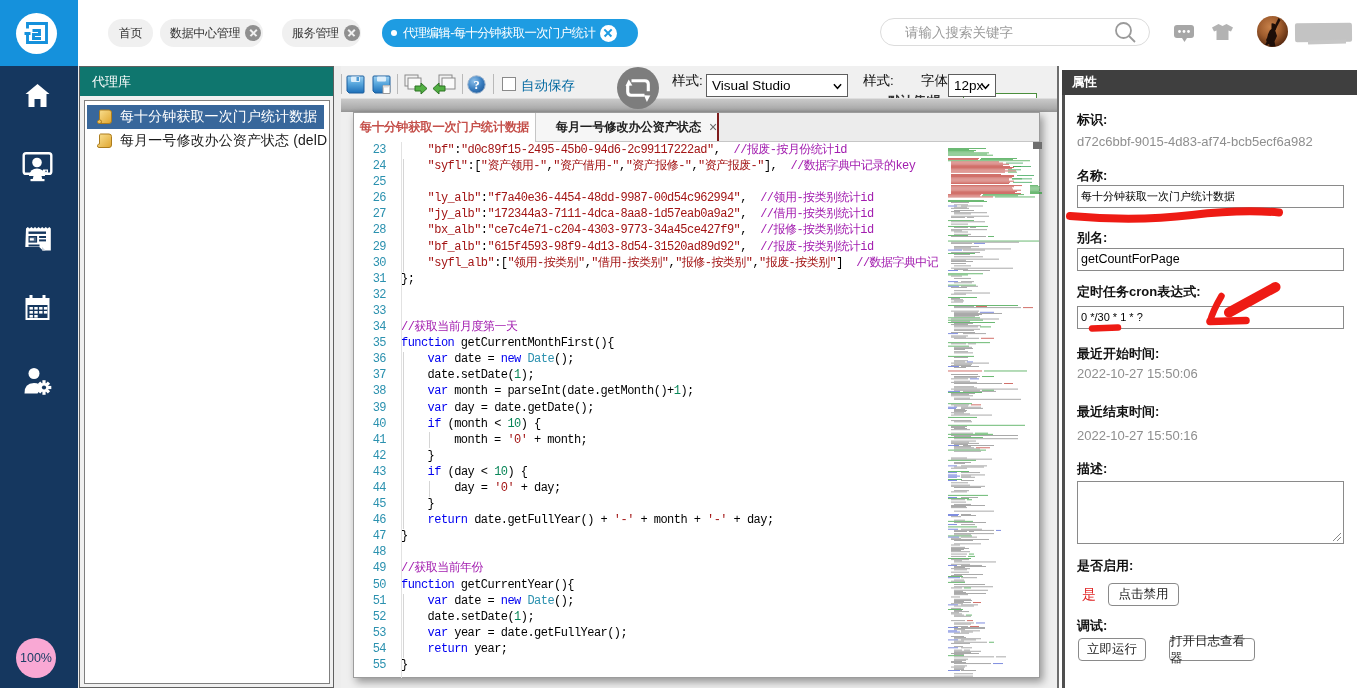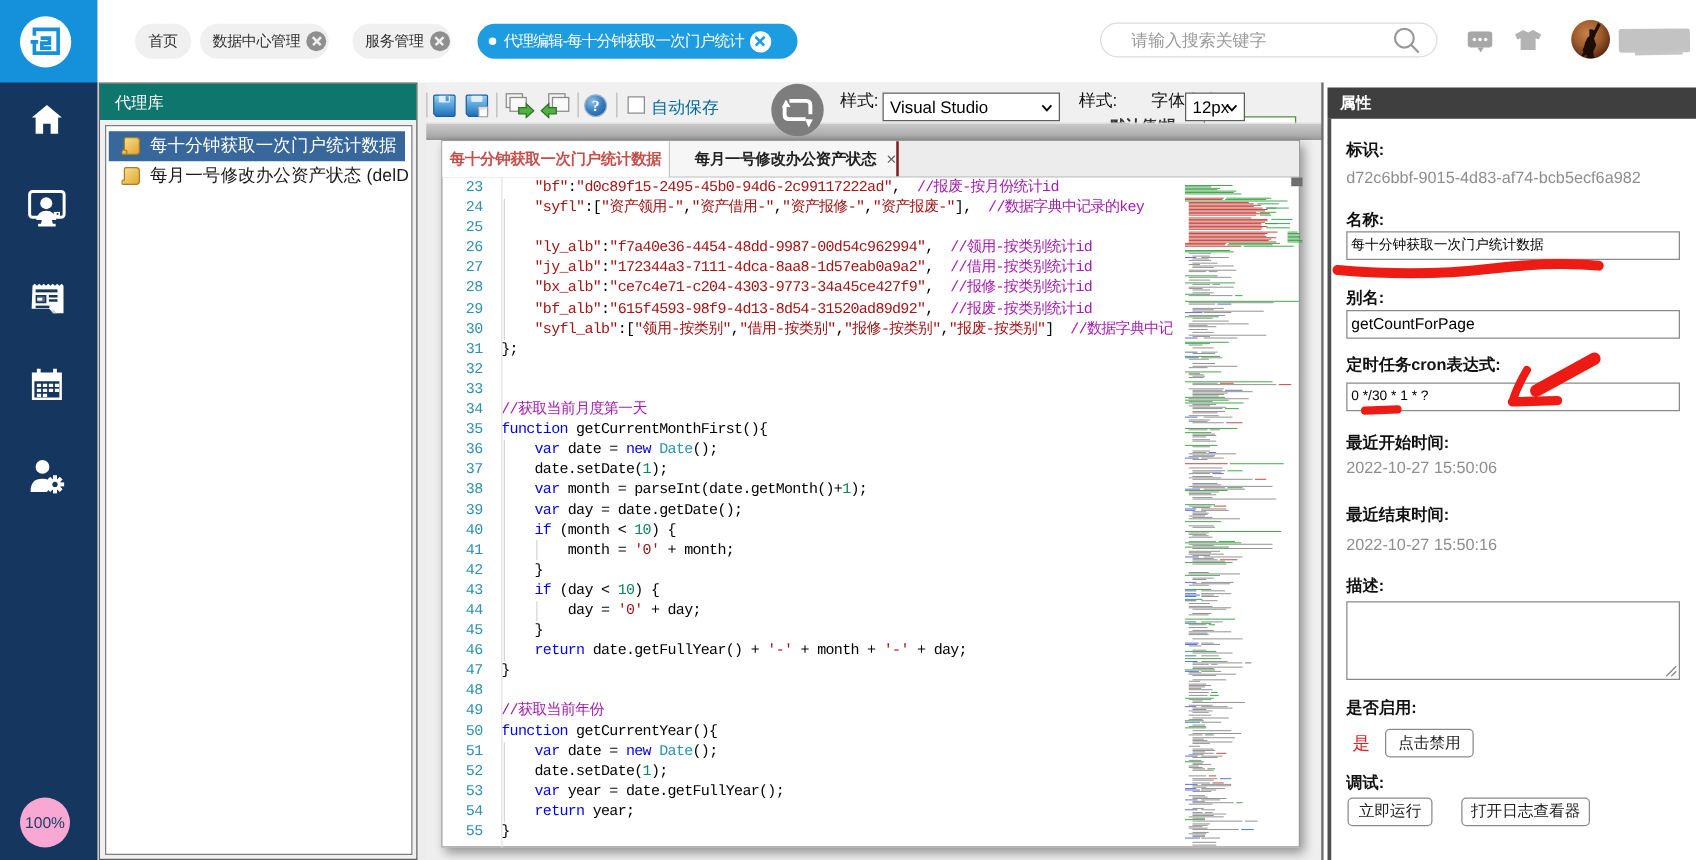--- a/index.html
+++ b/index.html
@@ -774,21 +774,21 @@
 <div class="abs" id="rdesc">
     <svg style="position:absolute;right:1px;bottom:1px" width="10" height="10" viewBox="0 0 10 10" stroke="#888" stroke-width="1">
       <path d="M1 9 L9 1 M5 9 L9 5"></path>
     </svg>
   </div>
 <div class="rlab" style="top:557px">是否启用:</div>
 <div id="shi">是</div>
 <div class="rbtn" style="left:1108px;top:583px;width:71px">点击禁用</div>
 <div class="rlab" style="top:617px">调试:</div>
 <div class="rbtn" style="left:1078px;top:638px;width:68px">立即运行</div>
-<div class="rbtn" style="left:1169px;top:638px;width:103px">打开日志查看器</div>
+<div class="rbtn" style="left:1169px;top:638px;width:86px">打开日志查看器</div>
 
 <svg class="abs" style="left:0;top:0;pointer-events:none" width="1357" height="688" viewBox="0 0 1357 688" fill="none">
 <path d="M1070 216 C 1110 219.5 1150 220 1192 215 S 1262 211 1279 212.5" stroke="#ee1b14" stroke-width="8" stroke-linecap="round"></path>
 <path d="M1092 328.5 L1118 327.5" stroke="#ee1b14" stroke-width="6.5" stroke-linecap="round"></path>
 <path d="M1275.5 287 L1229 312.5" stroke="#ee1b14" stroke-width="10" stroke-linecap="round"></path>
 <path d="M1221.5 296 C 1218 302 1212.5 312 1210 321.5" stroke="#ee1b14" stroke-width="6.5" stroke-linecap="round"></path>
 <path d="M1210 321.5 L1246 320.5" stroke="#ee1b14" stroke-width="7.5" stroke-linecap="round"></path>
 </svg>
 
 </body></html>

